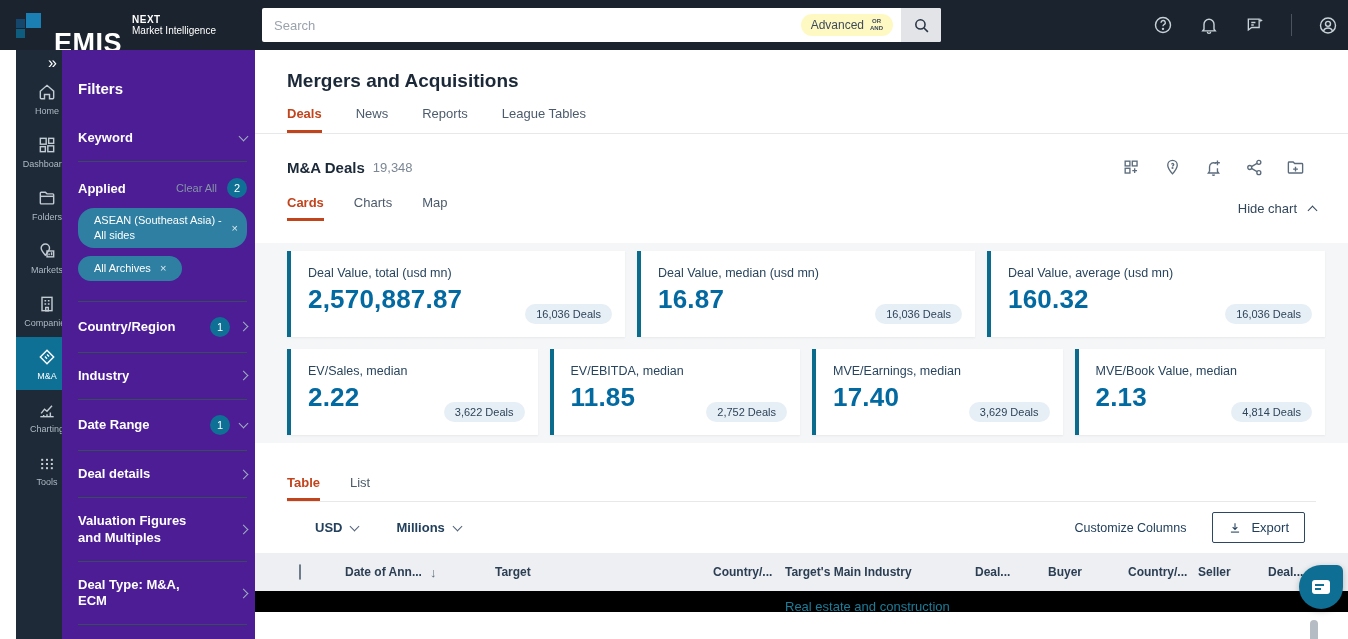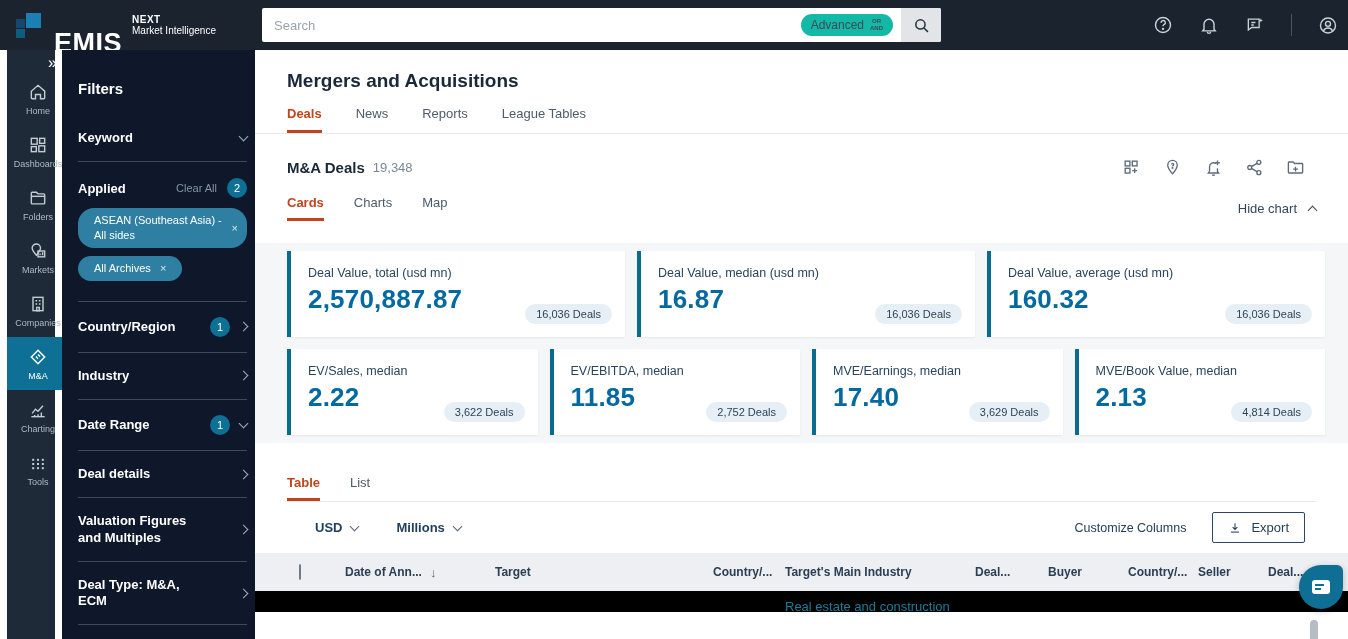--- a/index.html
+++ b/index.html
@@ -18,42 +18,42 @@
   .logo-mark .sq3 { left:0; top:19px; width:9px; height:9px; background:#0e5d7e; }
   .logo-emis { color:#fff; font-size:27px; font-weight:bold; letter-spacing:.5px; line-height:1;margin-top:36px; }
   .logo-sub { color:#fff; line-height:1.15; margin-left:2px; }
   .logo-sub .next { font-size:10px; font-weight:bold; letter-spacing:.5px; }
   .logo-sub .tag { font-size:10px; font-weight:normal; }
   .searchwrap { position:absolute; left:262px; top:8px; width:679px; height:34px; background:#fff;
     border-radius:2px; display:flex; align-items:center; }
   .searchwrap input { flex:1; border:none; outline:none; font-size:13px; color:#333; padding:0 12px;
     font-family:inherit; background:transparent; }
   .searchwrap input::placeholder { color:#9aa3ad; }
-  .adv-pill { display:flex; align-items:center; gap:6px; background:#14b8a6; border-radius:12px;
+  .adv-pill { display:flex; align-items:center; gap:6px; background:#fef9c3; border-radius:12px;
     padding:4px 10px; margin-right:8px; cursor:pointer; }
   .adv-pill .adv-txt { font-size:12px; color:#3f4a57; }
   .adv-pill .orand { font-size:6px; font-weight:bold; color:#3f4a57; line-height:1.1; text-align:center; }
   .search-btn { width:40px; height:34px; background:#e2e4e7; border:none; border-radius:0 2px 2px 0;
     display:flex; align-items:center; justify-content:center; cursor:pointer; }
   .top-icons { position:absolute; right:10px; top:0; height:50px; display:flex; align-items:center; gap:26px; }
   .tico { width:20px; height:20px; color:#c9d1d8; cursor:pointer; display:flex; align-items:center; justify-content:center; }
   .top-divider { width:1px; height:22px; background:#4a545f; }
 
   
-  .rail { position:absolute; left:7px; top:50px; width:48px; height:589px; background:#1e2a37; }
+  .rail { position:absolute; left:16px; top:50px; width:48px; height:589px; background:#1e2a37; }
   .rail-item { width:62px; padding:10px 0 9px; display:flex; flex-direction:column; align-items:center;
     gap:4px; cursor:pointer; }
   .rail-item .ric { width:20px; height:20px; color:#c3ccd4; }
   .rail-item .rlb { font-size:9px; color:#aebac5; }
   .rail-item.active { background:#0f7095; }
   .rail-item.active .ric, .rail-item.active .rlb { color:#fff; }
   .rail-pad { height:22px; }
 
   
-  .fpanel { position:absolute; left:62px; top:50px; width:199px; height:589px; background:#0f172a;
+  .fpanel { position:absolute; left:62px; top:50px; width:199px; height:589px; background:#4c1d95;
     color:#fff; padding:30px 14px 0 16px; overflow:hidden; }
   .collapse-btn { position:absolute; left:48px; top:54px; color:#fff; font-size:16px; cursor:pointer; z-index:5; }
   .f-title { font-size:15px; font-weight:bold; margin-bottom:22px; }
   .f-row { display:flex; align-items:center; justify-content:space-between; padding:11px 0; cursor:pointer; }
   .f-row .f-label { font-size:13px; font-weight:bold; line-height:1.25; }
   .f-right { display:flex; align-items:center; gap:10px; }
   .f-div { border:none; border-top:1px solid #3b4b5d; margin:4px 0; }
   .chev { width:7px; height:7px; border-right:1.6px solid #9fb0bf; border-bottom:1.6px solid #9fb0bf;
     display:inline-block; }
   .chev.right { transform:rotate(-45deg); }

